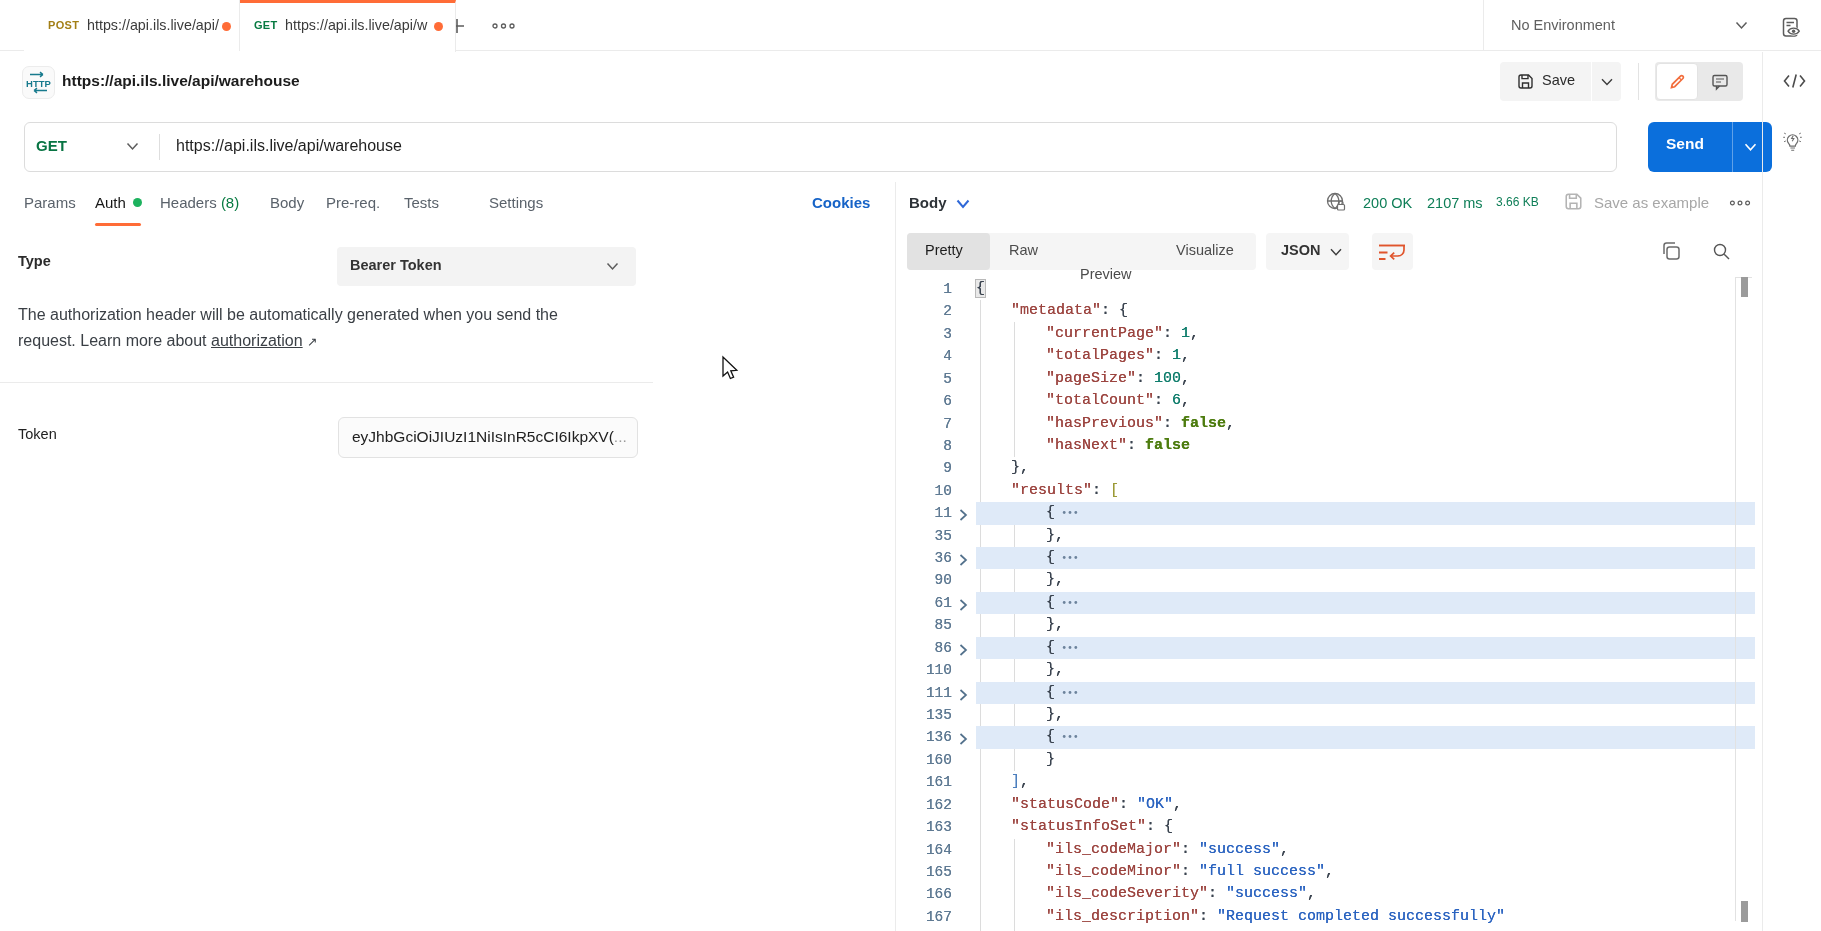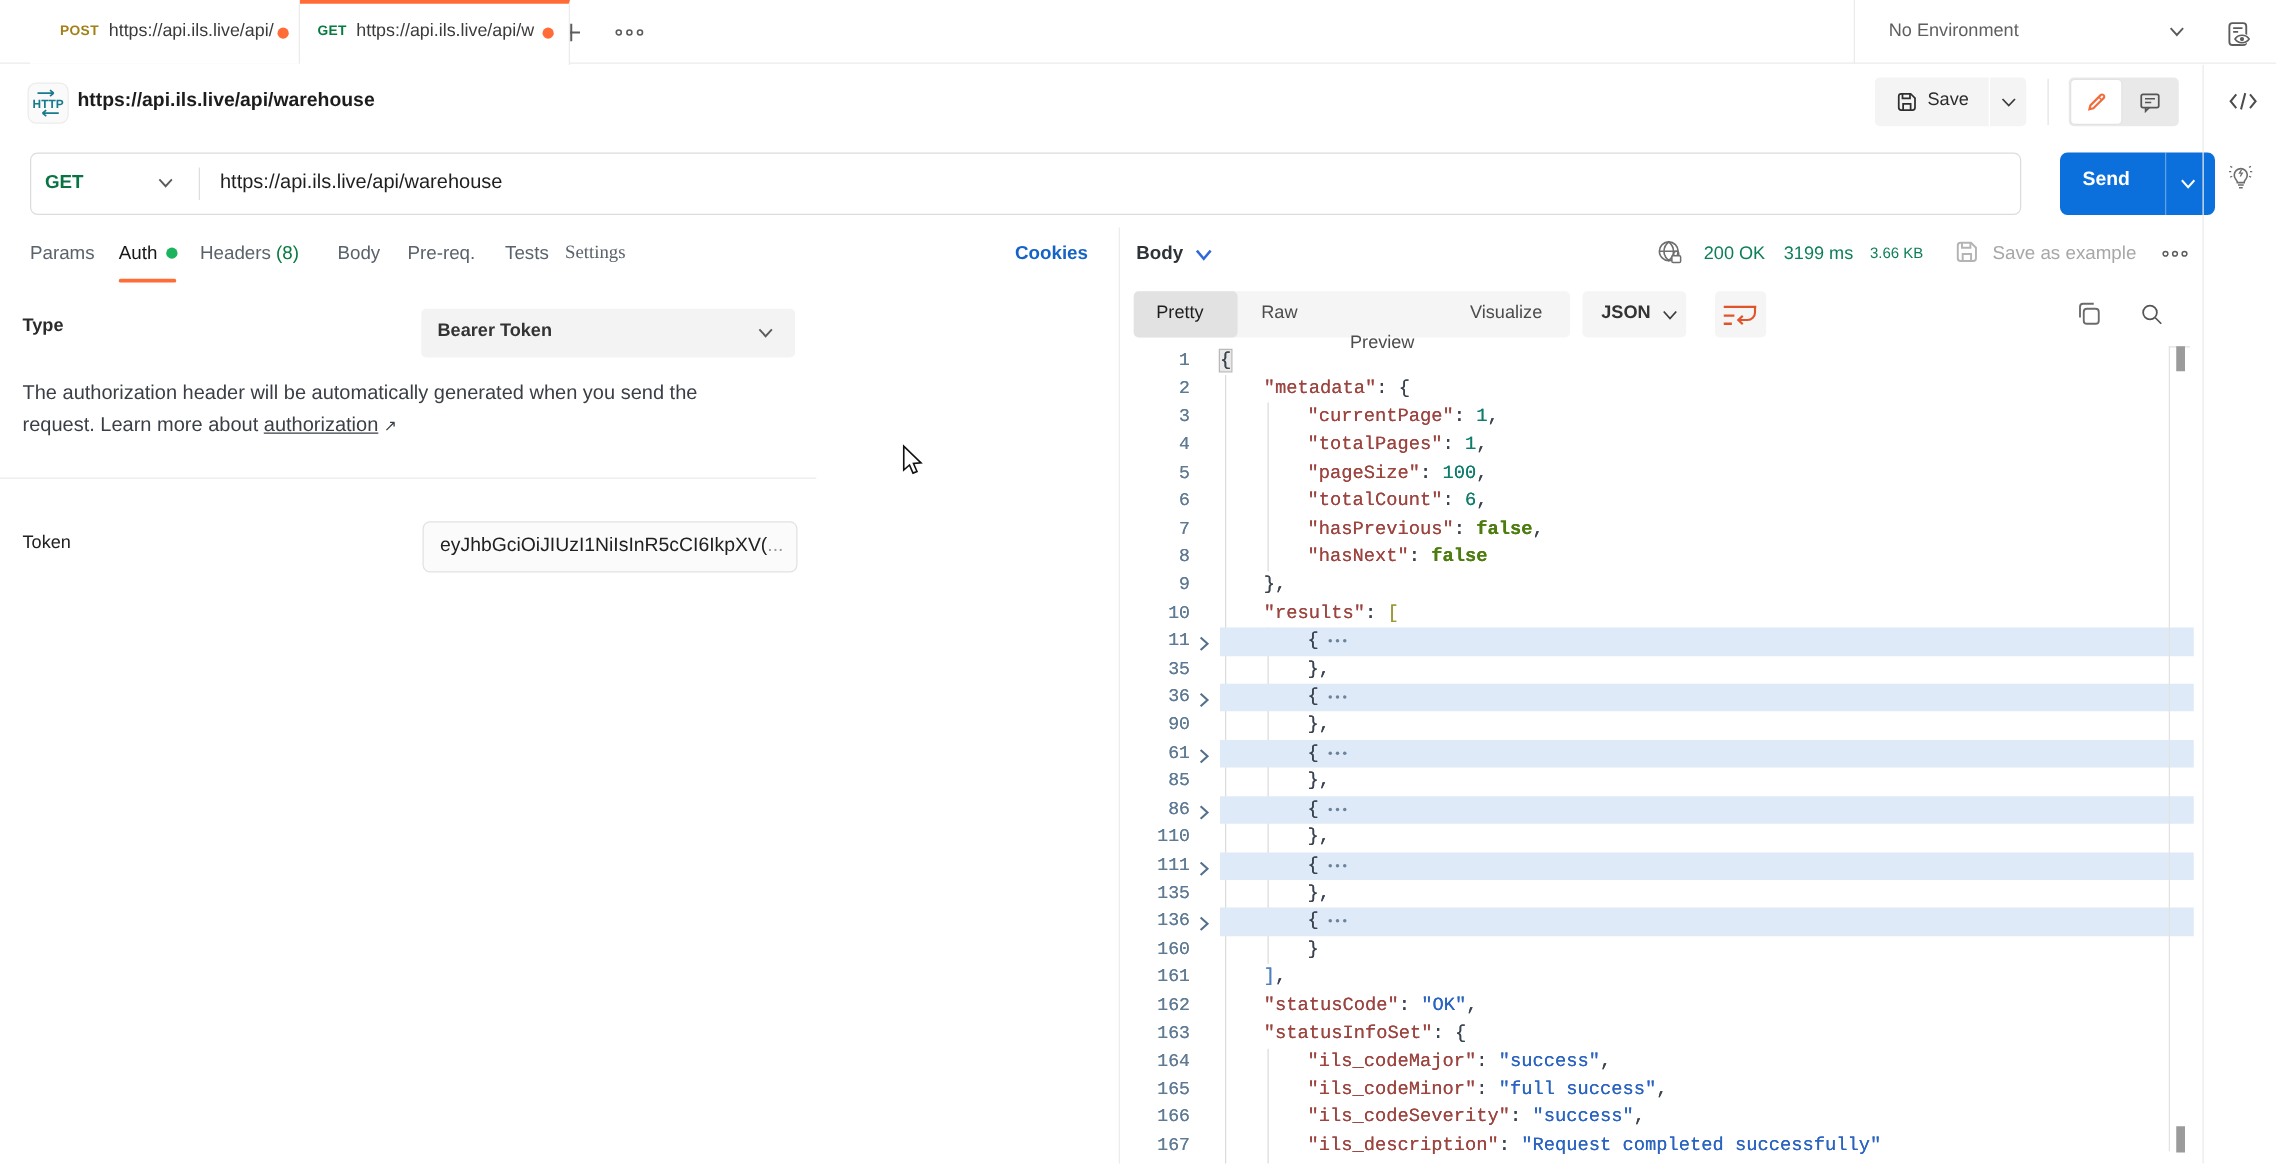--- a/index.html
+++ b/index.html
@@ -144,21 +144,21 @@
   <path d="M4 9.3H2.2M4.8 13l-1.7.7M4.8 5.9L3.2 5.1M19 9.3h1.8M18.2 13l1.7.7M18.2 5.9l1.6-.8" stroke-width="1"></path>
 </svg>
 
 <span class="ptab" style="left:24px;">Params</span>
 <span class="ptab active" style="left:95px;">Auth</span>
 <span class="abs" style="left:133px;top:198px;width:9px;height:9px;border-radius:50%;background:#1db25e;"></span>
 <span class="ptab" style="left:160px;">Headers <span style="color:#077a41;">(8)</span></span>
 <span class="ptab" style="left:270px;">Body</span>
 <span class="ptab" style="left:326px;">Pre-req.</span>
 <span class="ptab" style="left:404px;">Tests</span>
-<span class="ptab" style="left:452px;font-family:Liberation Serif, serif;">Settings</span>
+<span class="ptab" style="left:489px;">Settings</span>
 <span class="abs" style="left:812px;top:194px;font-size:15px;font-weight:bold;color:#1663c7;">Cookies</span>
 <div class="abs" style="left:95px;top:223px;width:46px;height:3px;background:#ff6c37;border-radius:2px;"></div>
 
 <div class="abs" style="left:895px;top:182px;width:1px;height:749px;background:#ebebeb;"></div>
 
 <span class="abs" style="left:18px;top:253px;font-size:14.5px;font-weight:bold;color:#2b2b2b;">Type</span>
 <div class="selectbox" style="left:337px;top:247px;width:299px;height:39px;">
   <span class="abs" style="left:13px;top:10px;font-size:14.5px;font-weight:bold;color:#333;">Bearer Token</span>
   <svg class="abs" style="left:269px;top:15px;" width="13" height="9" viewBox="0 0 13 9">
       <path d="M1.5 1.5 L6.5 7 L11.5 1.5" stroke="#5c5c5c" stroke-width="1.5" fill="none"></path>
@@ -179,21 +179,21 @@
 <svg class="abs" style="left:956px;top:199px;" width="14" height="10" viewBox="0 0 14 10">
     <path d="M1.5 1.5 L7 8 L12.5 1.5" stroke="#2f68d8" stroke-width="2" fill="none"></path>
   </svg>
 <svg class="abs" style="left:1325px;top:191px;" width="22" height="22" viewBox="0 0 22 22" fill="none" stroke="#6e6e6e" stroke-width="1.3">
   <circle cx="10" cy="10" r="7.5"></circle>
   <path d="M2.5 10h15M10 2.5c-2.5 2-3.8 4.5-3.8 7.5s1.3 5.5 3.8 7.5c2.5-2 3.8-4.5 3.8-7.5s-1.3-5.5-3.8-7.5z"></path>
   <rect x="12.5" y="13.5" width="7" height="5.5" rx="1" fill="#fff" stroke-width="1.2"></rect>
   <path d="M14 13.5v-1.5a2 2 0 0 1 4 0v1.5" stroke-width="1.2"></path>
 </svg>
 <span class="abs" style="left:1363px;top:195px;font-size:14.5px;color:#0e7e57;">200 OK</span>
-<span class="abs" style="left:1427px;top:195px;font-size:14.5px;color:#0e7e57;">3199 ms</span>
+<span class="abs" style="left:1427px;top:195px;font-size:14.5px;color:#0e7e57;">2107 ms</span>
 <span class="abs" style="left:1496px;top:195px;font-size:12px;color:#0e7e57;">3.66 KB</span>
 <svg class="abs" style="left:1564px;top:192px;" width="19" height="19" viewBox="0 0 17 17" fill="none" stroke="#b4b4b4" stroke-width="1.4">
   <path d="M2 4a2 2 0 0 1 2-2h7.5L15 5.5V13a2 2 0 0 1-2 2H4a2 2 0 0 1-2-2z"></path>
   <path d="M5 2v3.6h6V2M5.5 15v-5h6v5"></path>
 </svg>
 <span class="abs" style="left:1594px;top:194px;font-size:15px;color:#a7a7a7;">Save as example</span>
 <svg class="abs" style="left:1729px;top:198px;" width="22" height="10" viewBox="0 0 22 10">
     <g fill="none" stroke="#5c5c5c" stroke-width="1.2">
       <circle cx="3.4" cy="5" r="1.9"></circle>
       <circle cx="11" cy="5" r="1.9"></circle>

